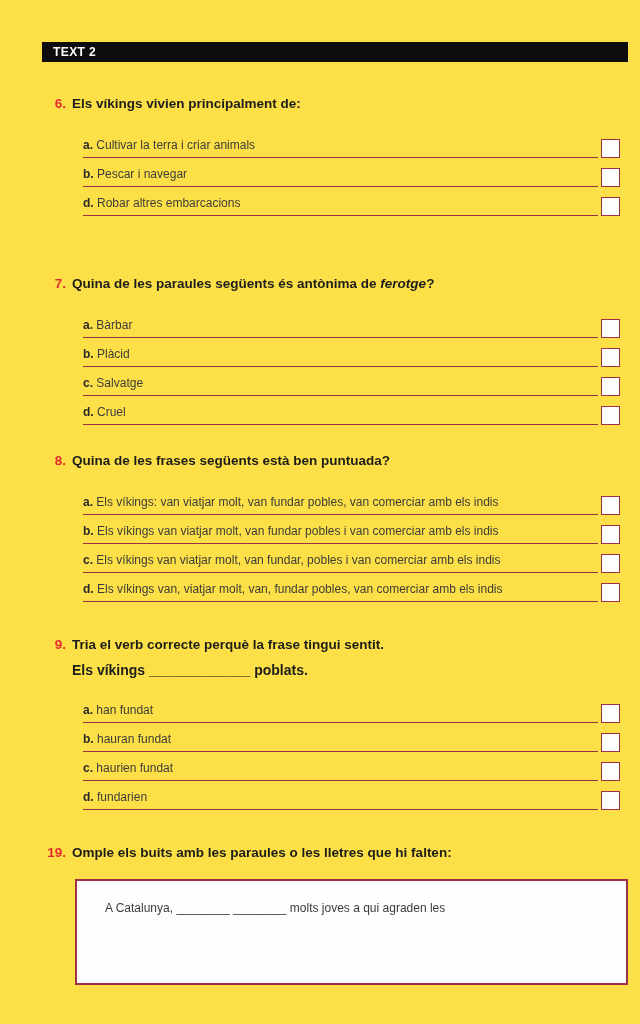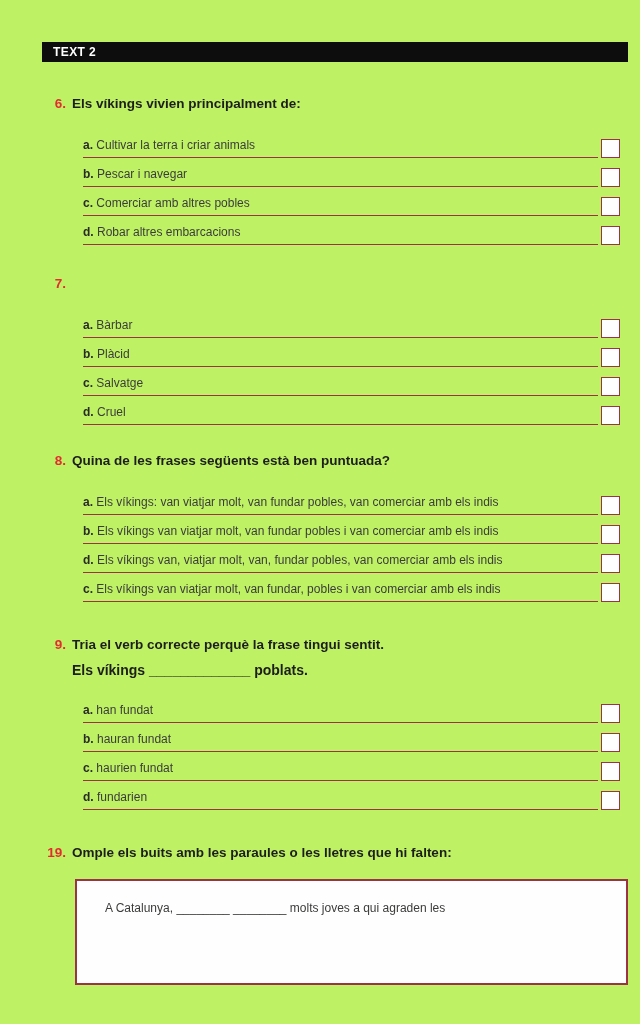--- a/index.html
+++ b/index.html
@@ -4,21 +4,21 @@
 <style>
   * { margin:0; padding:0; box-sizing:border-box; }
   html,body { background:#ffffff; }
   body {
     width:640px; height:1024px;
     font-family:"Liberation Sans", sans-serif;
     color:#1d1d1b;
     position:relative;
     overflow:hidden;
   }
-  .page { position:relative; width:640px; height:1024px; background:#bef264; }
+  .page { position:relative; width:640px; height:1024px; background:#fde047; }
 
   
   .header-bar {
     position:absolute; left:42px; top:42px; width:586px; height:20px;
     background:#0d0d0d; color:#ffffff;
     font-size:12px; font-weight:bold; letter-spacing:0.4px;
     line-height:20px; padding-left:11px;
   }
 
   
@@ -92,35 +92,31 @@
         <span class="opt-label"><b class="opt-letter">a.</b> <span>Cultivar la terra i criar animals</span></span>
         <span class="opt-rule"></span>
         <span class="checkbox"></span>
       </div>
       <div class="opt">
         <span class="opt-label"><b class="opt-letter">b.</b> <span>Pescar i navegar</span></span>
         <span class="opt-rule"></span>
         <span class="checkbox"></span>
       </div>
       <div class="opt">
-        <span class="opt-label"><b class="opt-letter">c.</b> <span>Comerciar amb altres pobles</span></span>
-        <span class="opt-rule"></span>
-        <span class="checkbox"></span>
-      </div>
-      <div class="opt">
         <span class="opt-label"><b class="opt-letter">d.</b> <span>Robar altres embarcacions</span></span>
         <span class="opt-rule"></span>
         <span class="checkbox"></span>
       </div>
     </div>
   </section>
 
   <section class="q" id="q7">
     <div class="q-head">
       <span class="q-num">7.</span>
+      <span class="q-text"><span>Quina de les paraules següents és antònima de </span><i>ferotge</i><span>?</span></span>
     </div>
     <div class="opts">
       <div class="opt">
         <span class="opt-label"><b class="opt-letter">a.</b> <span>Bàrbar</span></span>
         <span class="opt-rule"></span>
         <span class="checkbox"></span>
       </div>
       <div class="opt">
         <span class="opt-label"><b class="opt-letter">b.</b> <span>Plàcid</span></span>
         <span class="opt-rule"></span>
@@ -149,26 +145,26 @@
         <span class="opt-label"><b class="opt-letter">a.</b> <span>Els víkings: van viatjar molt, van fundar pobles, van comerciar amb els indis</span></span>
         <span class="opt-rule"></span>
         <span class="checkbox"></span>
       </div>
       <div class="opt">
         <span class="opt-label"><b class="opt-letter">b.</b> <span>Els víkings van viatjar molt, van fundar pobles i van comerciar amb els indis</span></span>
         <span class="opt-rule"></span>
         <span class="checkbox"></span>
       </div>
       <div class="opt">
+        <span class="opt-label"><b class="opt-letter">c.</b> <span>Els víkings van viatjar molt, van fundar, pobles i van comerciar amb els indis</span></span>
+        <span class="opt-rule"></span>
+        <span class="checkbox"></span>
+      </div>
+      <div class="opt">
         <span class="opt-label"><b class="opt-letter">d.</b> <span>Els víkings van, viatjar molt, van, fundar pobles, van comerciar amb els indis</span></span>
-        <span class="opt-rule"></span>
-        <span class="checkbox"></span>
-      </div>
-      <div class="opt">
-        <span class="opt-label"><b class="opt-letter">c.</b> <span>Els víkings van viatjar molt, van fundar, pobles i van comerciar amb els indis</span></span>
         <span class="opt-rule"></span>
         <span class="checkbox"></span>
       </div>
     </div>
   </section>
 
   <section class="q" id="q9">
     <div class="q-head">
       <span class="q-num">9.</span>
       <span class="q-text">Tria el verb correcte perquè la frase tingui sentit.</span>

